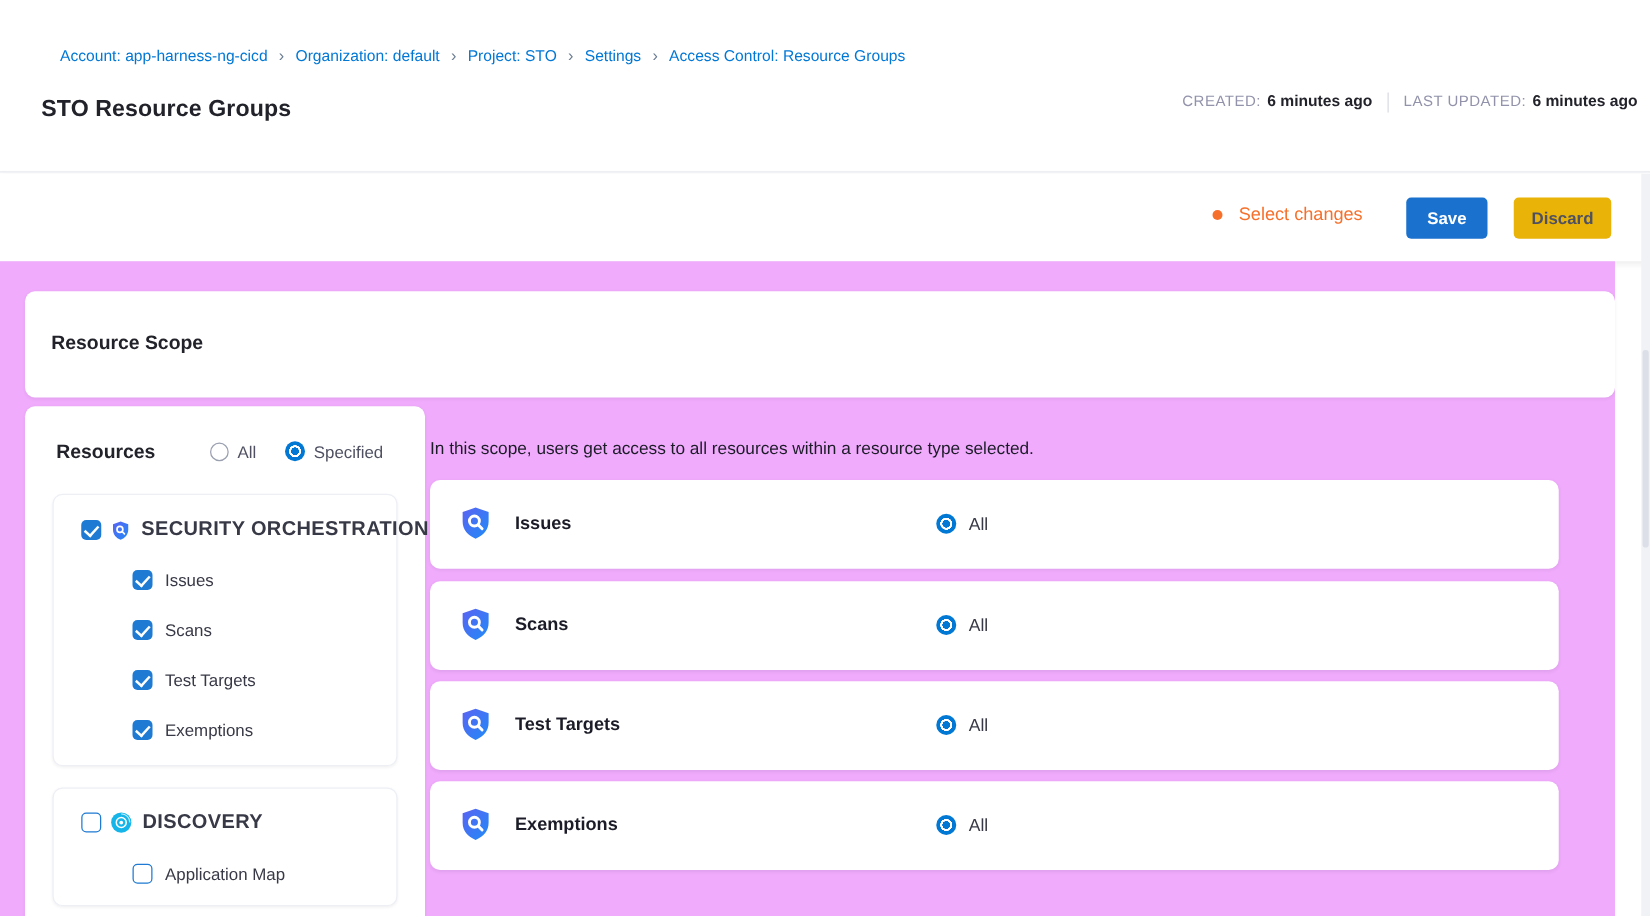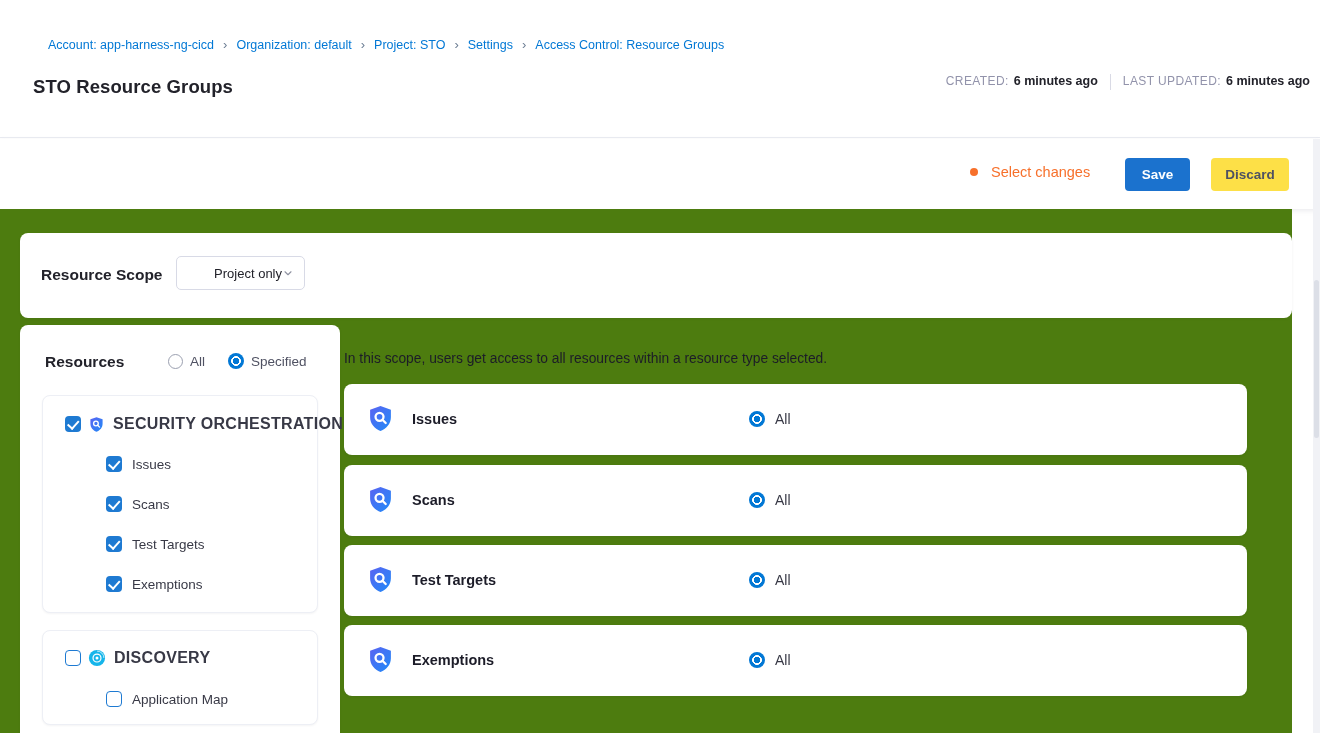--- a/index.html
+++ b/index.html
@@ -18,24 +18,24 @@
   .meta-value { color:#22222a; font-weight:700; font-size:12.5px; }
   .meta-divider { width:1px; height:16px; background:#d9dae5; margin:0 12px; }
 
   
   .toolbar { position:absolute; left:0; top:139px; width:1320px; height:70px; background:#fff; box-shadow:0 2px 5px rgba(96,97,112,.12); }
   .toolbar-desc { position:absolute; left:20px; top:25px; font-size:14px; color:#1c1c28; }
   .unsaved { position:absolute; left:970px; top:25px; display:flex; align-items:center; color:#f7702b; font-size:14.5px; }
   .unsaved-dot { width:8px; height:8px; border-radius:50%; background:#f7702b; margin-right:13px; }
   .btn { position:absolute; top:19px; height:33px; border:none; border-radius:4px; font-size:13.5px; font-weight:700; font-family:inherit; cursor:pointer; }
   .btn-save { left:1125px; width:65px; background:#1b72ce; color:#fff; }
-  .btn-discard { left:1211px; width:78px; background:#fde047; color:#4f5162; }
-
-  
-  .page-body { position:absolute; left:0; top:209px; width:1292px; height:524px; background:#4d7c0f;text-align:right; }
+  .btn-discard { left:1211px; width:78px; background:#eab308; color:#4f5162; }
+
+  
+  .page-body { position:absolute; left:0; top:209px; width:1292px; height:524px; background:#f0abfc; }
   .card { position:absolute; background:#fff; border-radius:8px; box-shadow:0 1px 3px rgba(40,41,61,.07); }
 
   
   .scope-card { left:20px; top:24px; width:1272px; height:85px; }
   .scope-label { position:absolute; left:21px; top:33px; font-size:15.5px; font-weight:700; color:#22222a; }
   .scope-select { position:absolute; left:156px; top:23px; width:129px; height:34px; background:#fff; border:1px solid #d8dae6; border-radius:5px; display:flex; align-items:center; padding:0 10px 0 13px; cursor:pointer; }
   .scope-select-value { font-size:13px; color:#22222a; flex:1; }
   .chevron-down { width:12px; height:12px; }
 
   
@@ -107,26 +107,20 @@
       <span>Select changes</span>
     </div>
     <button class="btn btn-save">Save</button>
     <button class="btn btn-discard">Discard</button>
   </div>
 
   <div class="page-body">
 
     <div class="card scope-card">
       <span class="scope-label">Resource Scope</span>
-      <div class="scope-select">
-        <span class="scope-select-value">Project only</span>
-        <svg class="chevron-down" viewBox="0 0 24 24" fill="none">
-          <path d="M6 9.5l6 6 6-6" stroke="#8f92a1" stroke-width="2.2" stroke-linecap="round" stroke-linejoin="round"></path>
-        </svg>
-      </div>
     </div>
 
     <div class="card resources-panel">
       <span class="resources-title">Resources</span>
       <div class="res-filter">
         <span class="radio"></span>
         <span>All</span>
         <span class="gap"></span>
         <span class="radio on"></span>
         <span>Specified</span>

